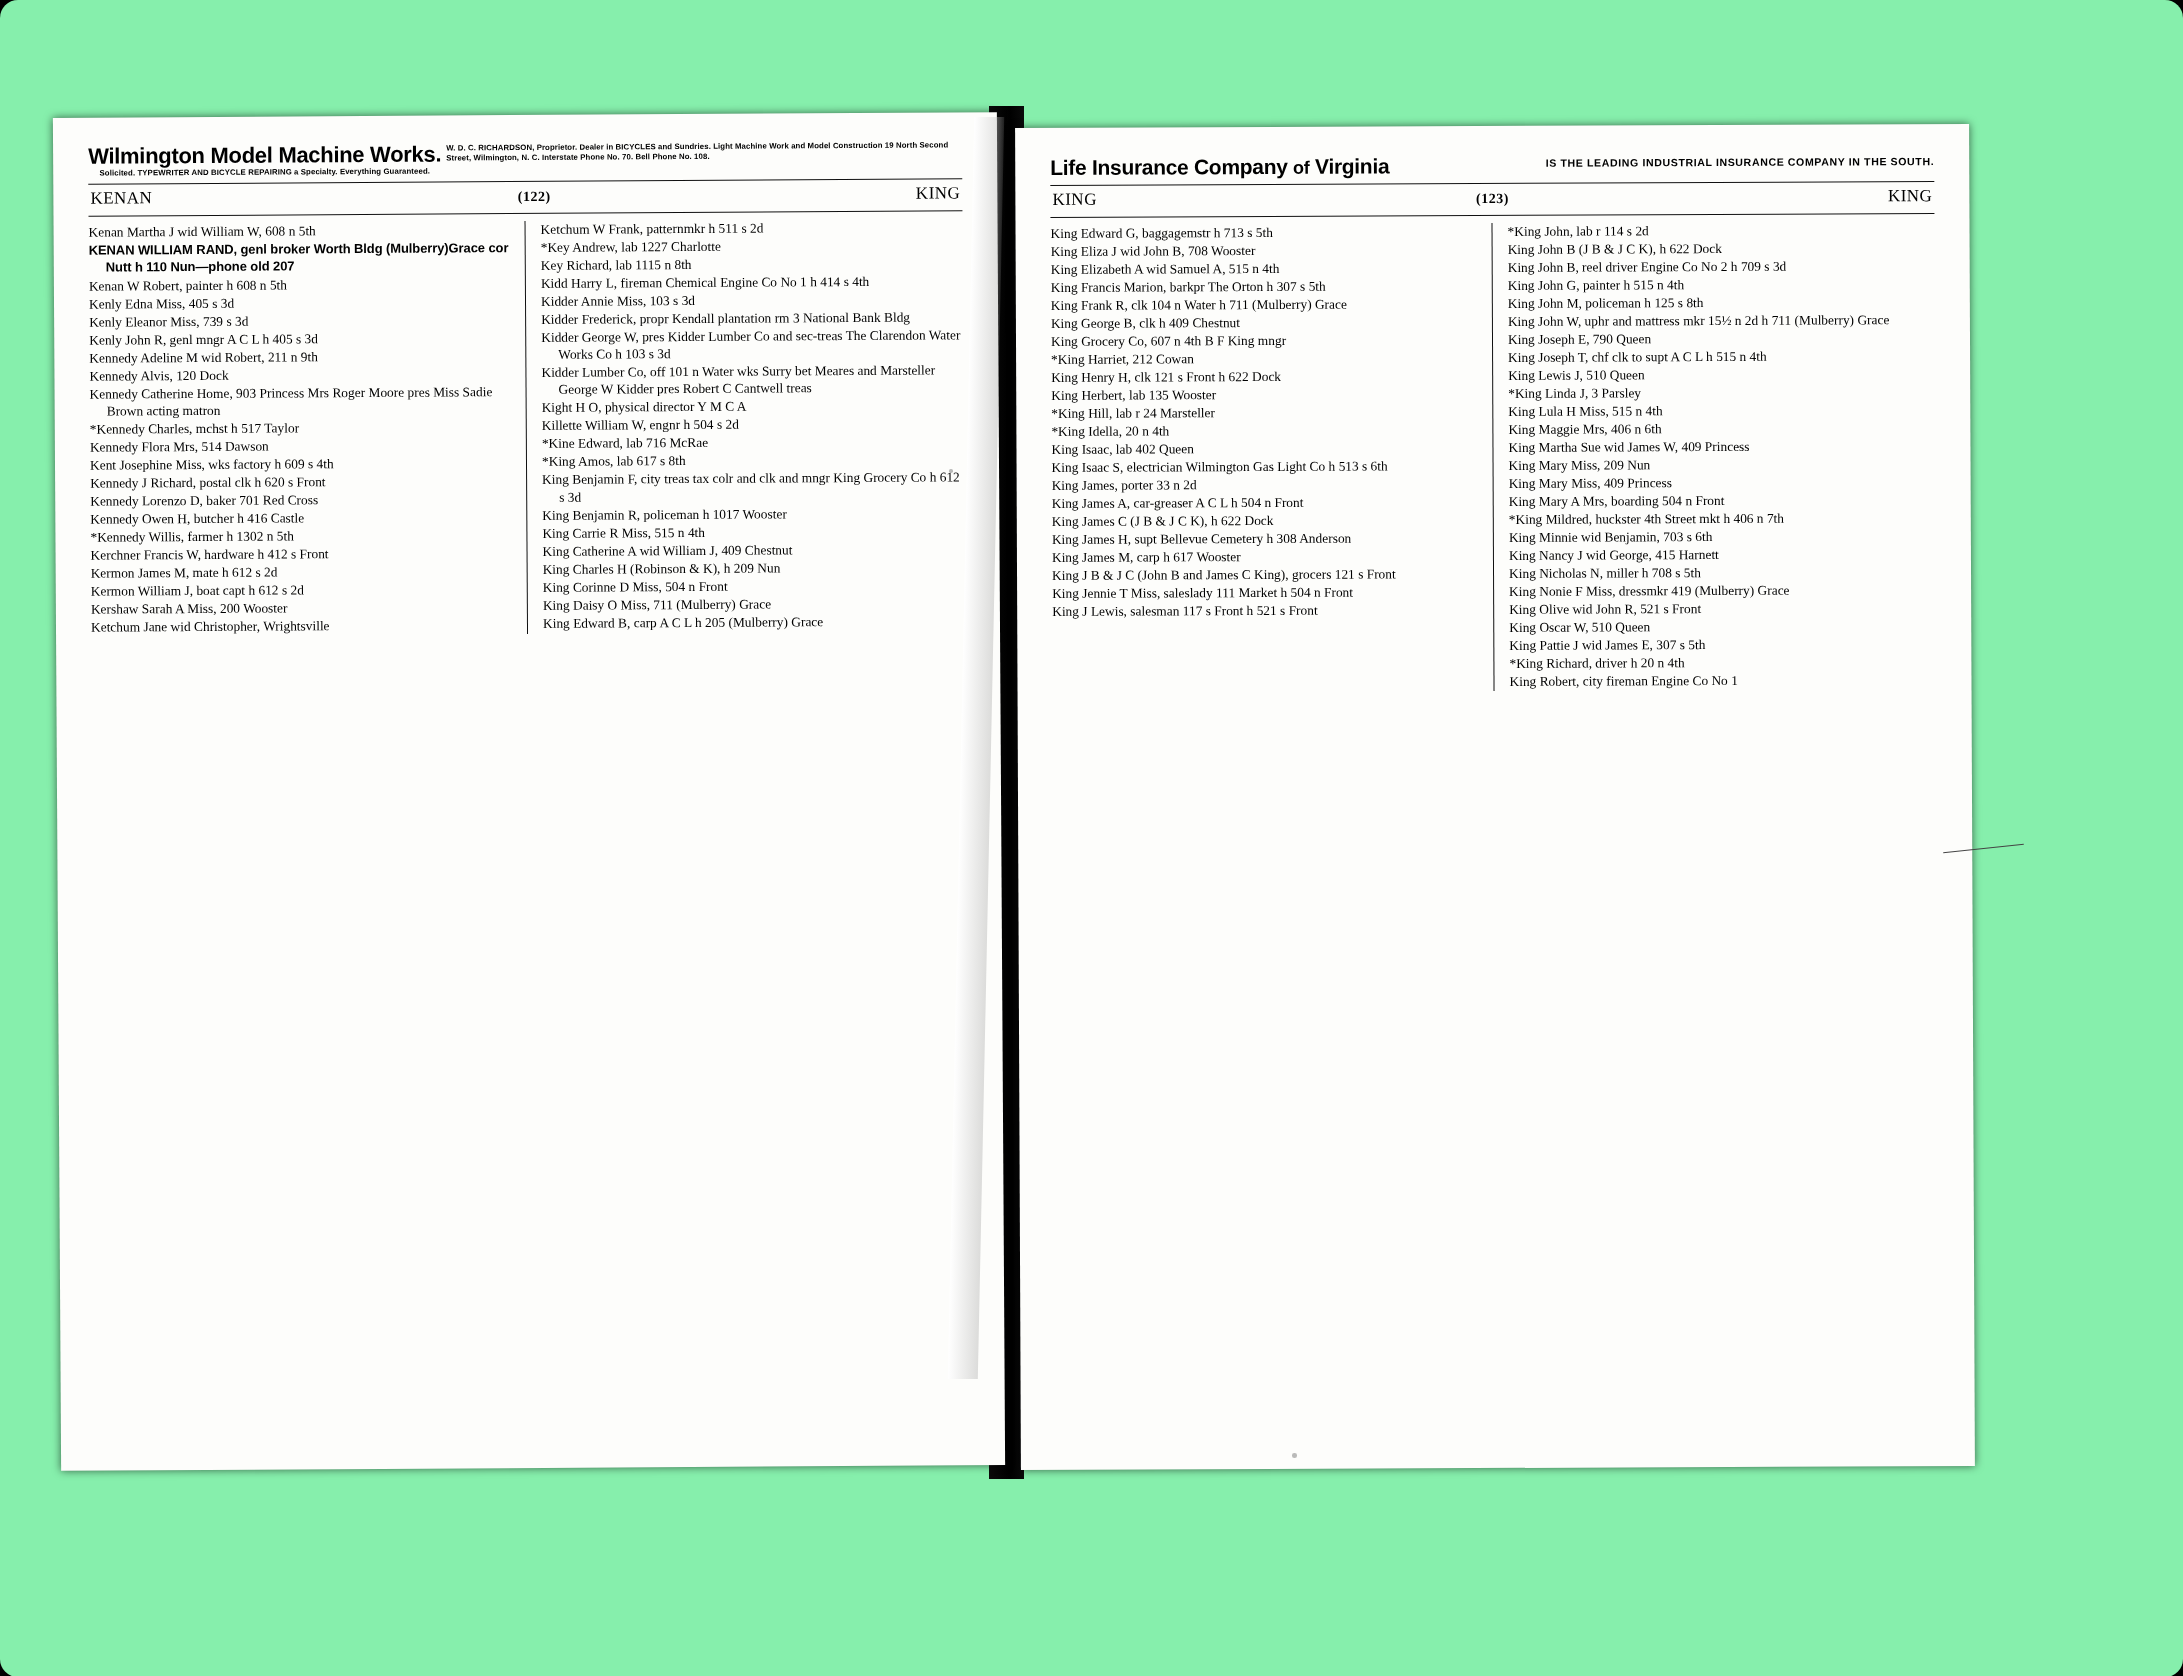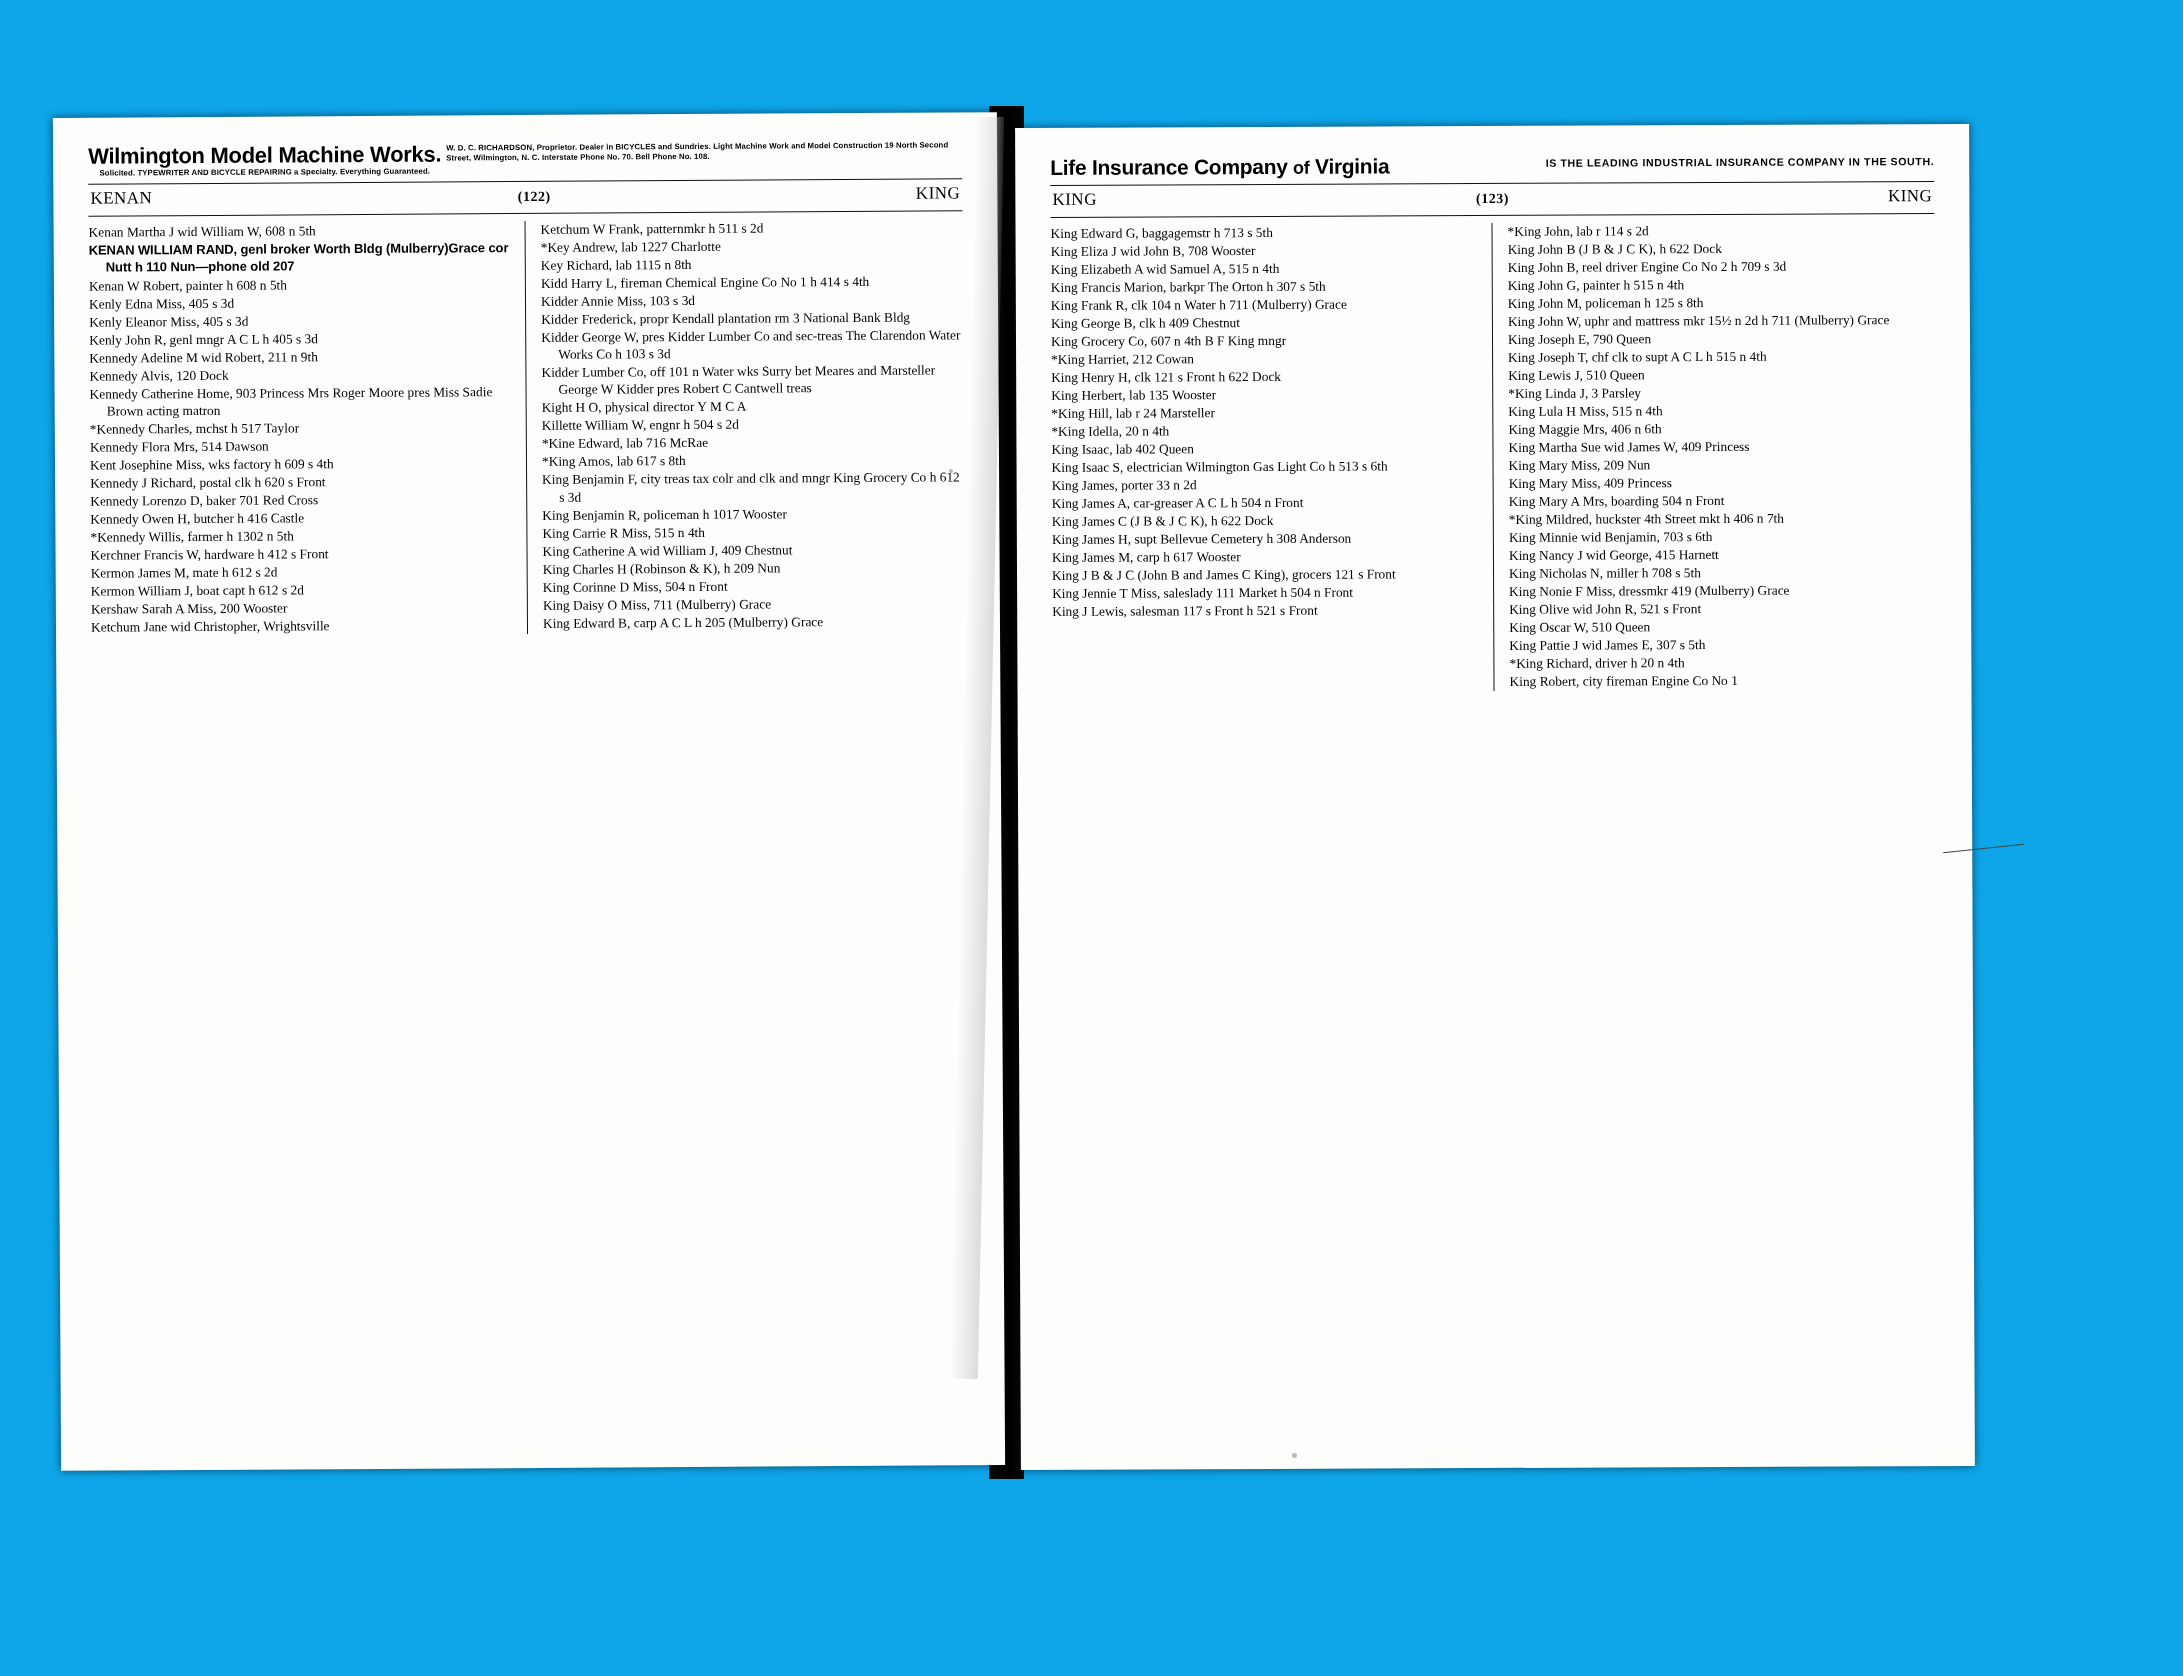--- a/index.html
+++ b/index.html
@@ -1,18 +1,18 @@
 <!DOCTYPE html>
 <html style="font-size:8px"><head>
 <meta charset="utf-8">
 <style>
   html,body{margin:0;padding:0;background:#000;}
   body{width:2183px;height:1677px;font-family:"Liberation Serif",serif;overflow:hidden;position:relative;}
 
-  .spread{position:absolute;inset:0;background:#0ea5e9;}
+  .spread{position:absolute;inset:0;background:#86efac;border-radius:18px;}
 
   
   .page{position:absolute;background:#fdfdfb;box-shadow:0 0 9px rgba(0,0,0,.6);}
   .page-left{left:57px;top:115px;width:944px;height:1353px;transform:rotate(-0.35deg);}
   .page-right{left:1018px;top:126px;width:954px;height:1342px;transform:rotate(-0.25deg);}
 
   .inner{position:absolute;left:0;top:0;right:0;bottom:0;padding:28px 35px 20px 35px;box-sizing:border-box;}
 
   
   .ad{display:flex;align-items:flex-start;gap:5px;}
@@ -72,21 +72,21 @@
       </div>
 
       <div class="rule-thin"></div>
 
       <div class="cols">
         <div class="col first" id="L1">
             <p class="entry"><span class="hang">Kenan Martha J wid William W, 608 n 5th</span></p>
             <p class="entry"><span class="hang bold">KENAN WILLIAM RAND, genl broker Worth Bldg (Mulberry)Grace cor Nutt h 110 Nun—phone old 207</span></p>
             <p class="entry"><span class="hang">Kenan W Robert, painter h 608 n 5th</span></p>
             <p class="entry"><span class="hang">Kenly Edna Miss, 405 s 3d</span></p>
-            <p class="entry"><span class="hang">Kenly Eleanor Miss, 405 s 3d</span></p>
+            <p class="entry"><span class="hang">Kenly Eleanor Miss, 739 s 3d</span></p>
             <p class="entry"><span class="hang">Kenly John R, genl mngr A C L h 405 s 3d</span></p>
             <p class="entry"><span class="hang">Kennedy Adeline M wid Robert, 211 n 9th</span></p>
             <p class="entry"><span class="hang">Kennedy Alvis, 120 Dock</span></p>
             <p class="entry"><span class="hang">Kennedy Catherine Home, 903 Princess Mrs Roger Moore pres Miss Sadie Brown acting matron</span></p>
             <p class="entry"><span class="hang">*Kennedy Charles, mchst h 517 Taylor</span></p>
             <p class="entry"><span class="hang">Kennedy Flora Mrs, 514 Dawson</span></p>
             <p class="entry"><span class="hang">Kent Josephine Miss, wks factory h 609 s 4th</span></p>
             <p class="entry"><span class="hang">Kennedy J Richard, postal clk h 620 s Front</span></p>
             <p class="entry"><span class="hang">Kennedy Lorenzo D, baker 701 Red Cross</span></p>
             <p class="entry"><span class="hang">Kennedy Owen H, butcher h 416 Castle</span></p>

